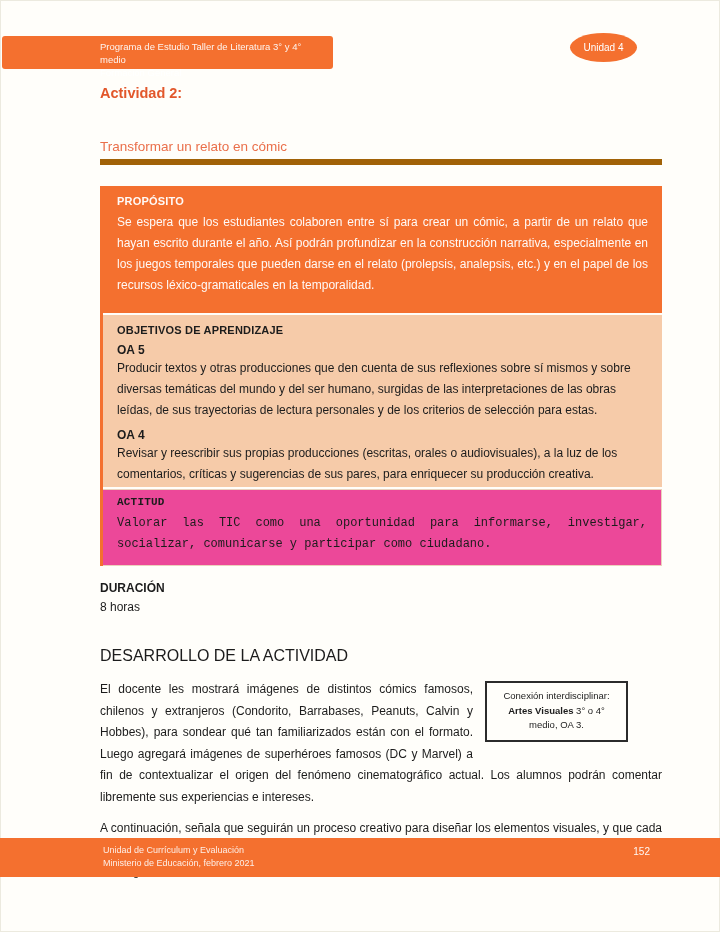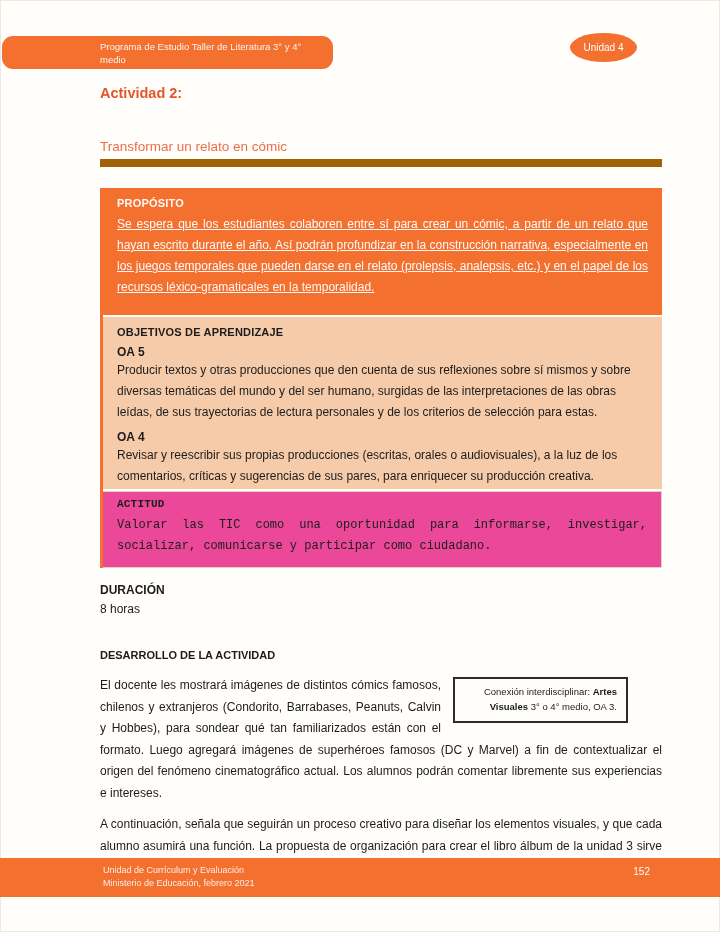--- a/index.html
+++ b/index.html
@@ -16,64 +16,64 @@
     background:#FFFEFA;
     font-family:"Liberation Sans", sans-serif;
     color:var(--ink);
     overflow:hidden;
     box-shadow:inset 0 0 0 1px #ecead f0;
     box-shadow:inset 0 0 0 1px #eceadf;
   }
   
   .header-bar{
     position:absolute;left:2px;top:36px;width:331px;height:33px;
-    background:var(--orange);border-radius:11px;
+    background:var(--orange);border-radius:3px;
     box-sizing:border-box;padding:4px 6px 0 98px;
     color:rgba(255,255,255,.92);font-size:9.5px;line-height:13px;
   }
   .unit-badge{
     position:absolute;left:570px;top:33px;width:67px;height:29px;
     background:var(--orange);border-radius:50%;
     display:flex;align-items:center;justify-content:center;
     color:#fff;font-size:10px;
   }
   
   .content{position:absolute;left:100px;top:84px;width:562px;}
-  .title-block{border-bottom:8px solid #a16207;padding-bottom:4px;}
+  .title-block{border-bottom:6px solid #a16207;padding-bottom:4px;}
   .activity-title{font-size:14.5px;font-weight:bold;color:var(--title-red);line-height:18px;}
   .activity-subtitle{font-size:13.5px;color:var(--subtitle-orange);line-height:17px;margin-top:36px;}
 
   .boxes{margin-top:21px;border-left:3px solid var(--orange);}
   .box{box-sizing:border-box;}
   .box + .box{margin-top:2px;}
   .box-heading{font-size:11px;font-weight:bold;margin:0 0 5px;letter-spacing:.2px;}
   .box-body{font-size:12px;line-height:21px;margin:0;}
   .box-proposito{background:var(--orange);color:rgba(255,255,255,.96);padding:9px 14px 17px;}
-  .box-proposito .box-body{text-align:justify;text-decoration:underline;}
+  .box-proposito .box-body{text-align:justify;}
   .box-objetivos{background:var(--peach);color:var(--ink);padding:9px 14px 2px;}
   .oa-label{font-size:12px;font-weight:bold;margin:7px 0 1px;}
   .box-actitud{background:#ec4899;border:1px solid #EBD2BC;border-left:0;padding:6px 14px 10px;color:var(--ink);font-family:Liberation Mono, monospace;}
   .box-actitud .box-body{text-align:justify;}
 
   .duracion{margin-top:13px;font-size:12px;line-height:19px;}
   .duracion-heading{font-weight:bold;}
 
   .desarrollo{margin-top:30px;}
-  .section-heading{font-size:11px;font-weight:bold;margin:0 0 14px;}
+  .section-heading{font-size:16px;font-weight:normal;margin:0 0 14px;}
   .connection-box{
-    float:right;width:175px;box-sizing:border-box;
+    float:right;width:143px;box-sizing:border-box;
     border:2px solid #2b2b2b;padding:6px 9px 7px;
     margin:2px 34px 8px 12px;
-    font-size:9.5px;line-height:14.5px;text-align:right;
+    font-size:9.5px;line-height:14.5px;text-align:center;
   }
   .para{font-size:12px;line-height:21.5px;text-align:justify;margin:0 0 10px;}
 
   
   .footer-bar{
-    position:absolute;left:0;top:858px;width:720px;height:39px;
+    position:absolute;left:0;top:838px;width:720px;height:39px;
     background:var(--orange);box-sizing:border-box;
     padding:6px 70px 0 103px;
     display:flex;justify-content:space-between;align-items:flex-start;
     color:rgba(255,255,255,.88);font-size:9px;line-height:13px;
   }
   .page-number{font-size:10px;margin-top:1px;color:rgba(255,255,255,.95);}
   .bold{font-weight:bold;}
 </style>
 </head>
 <body>

